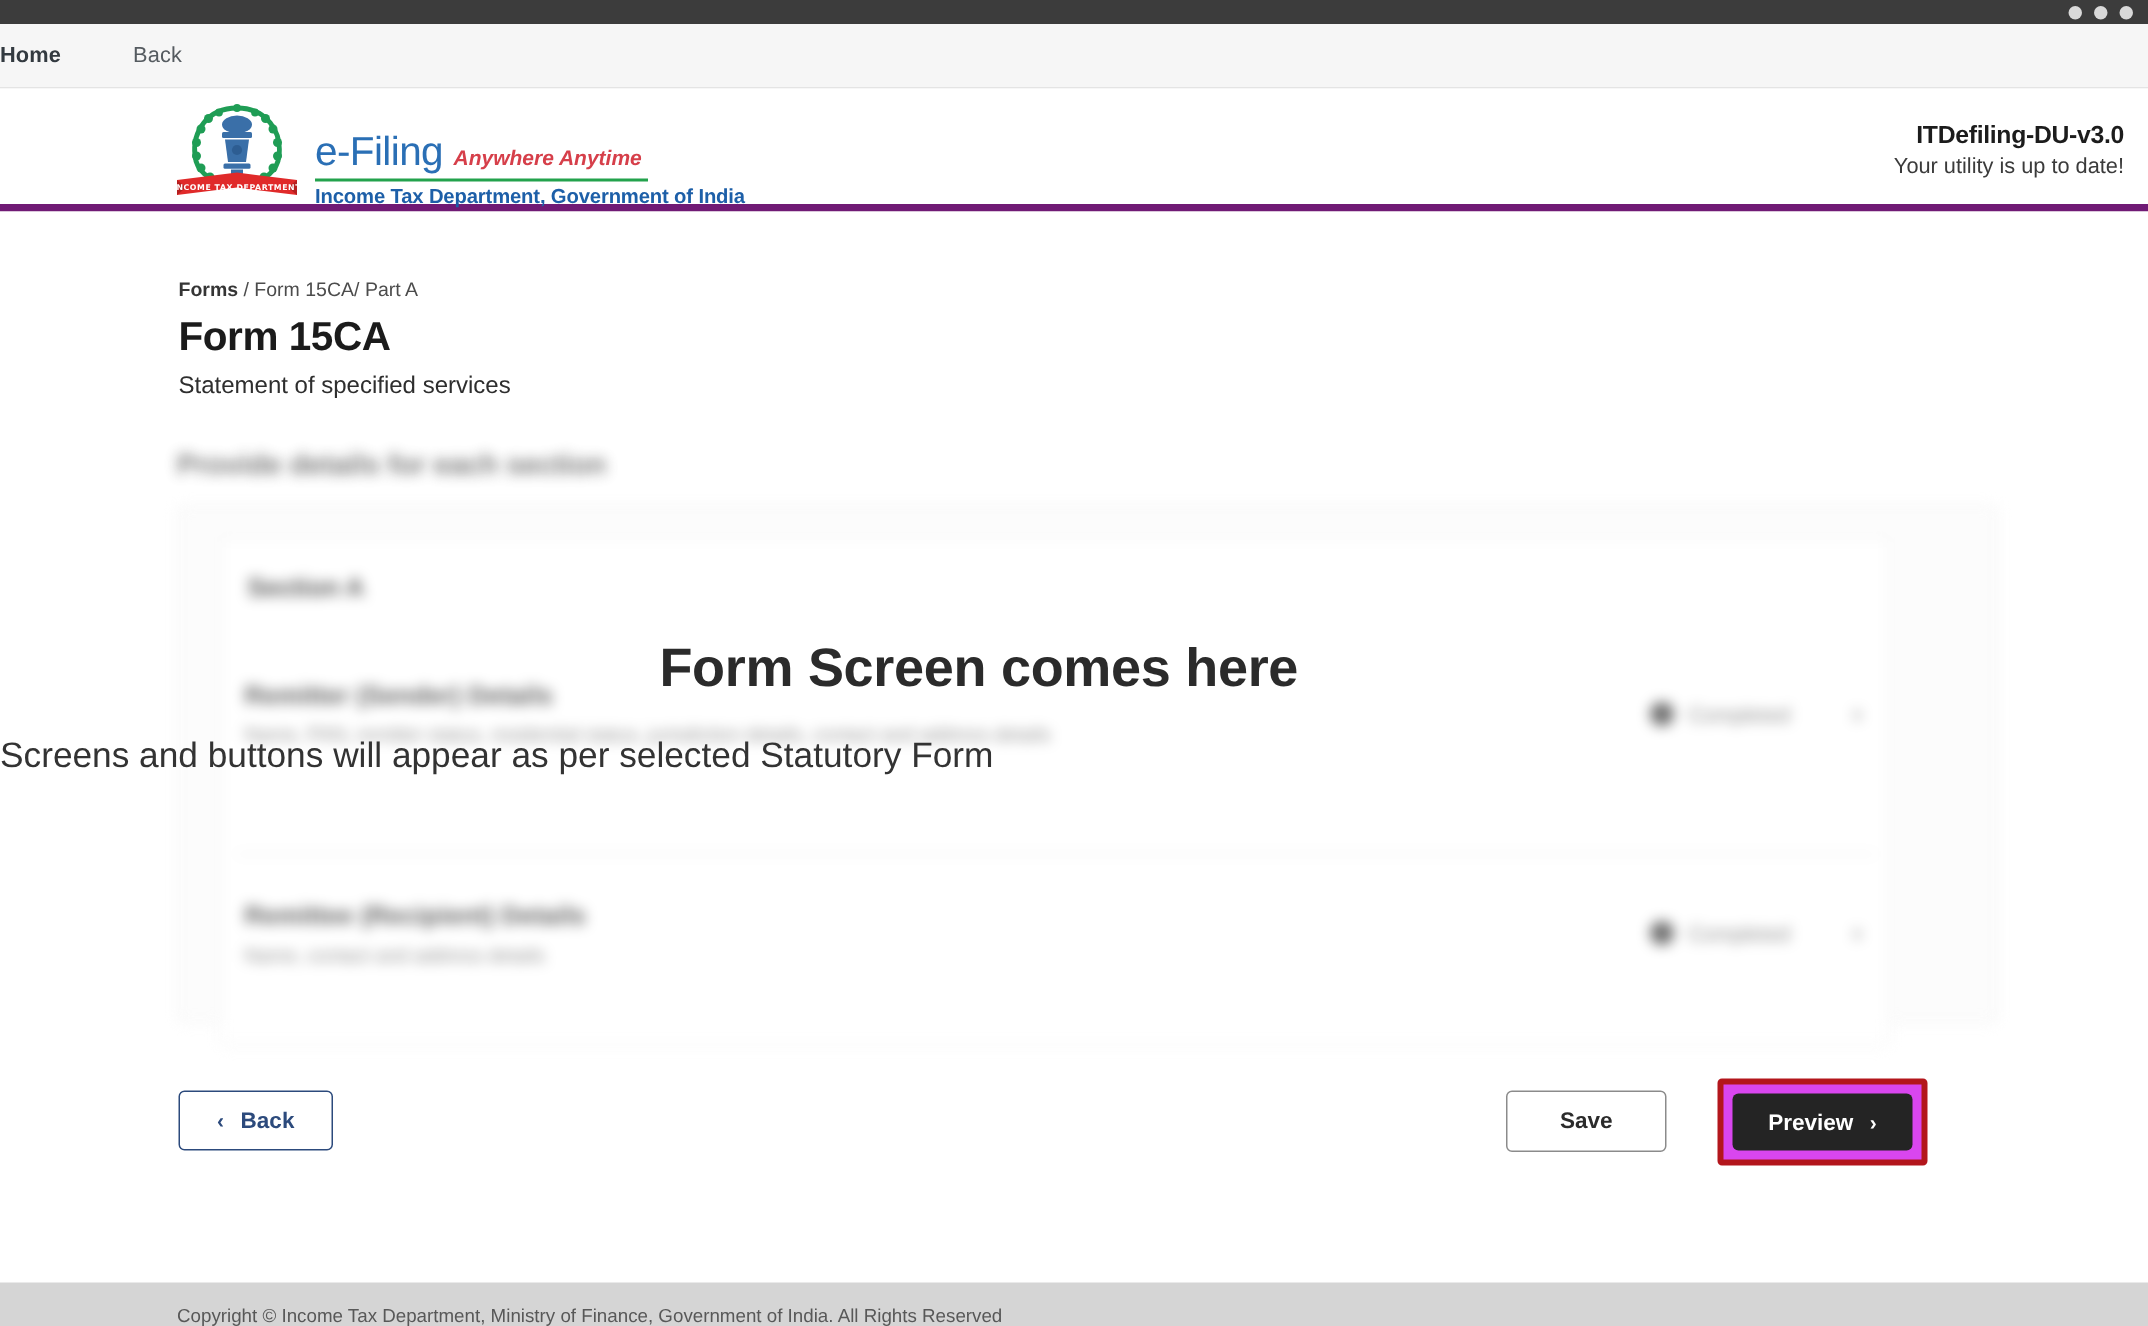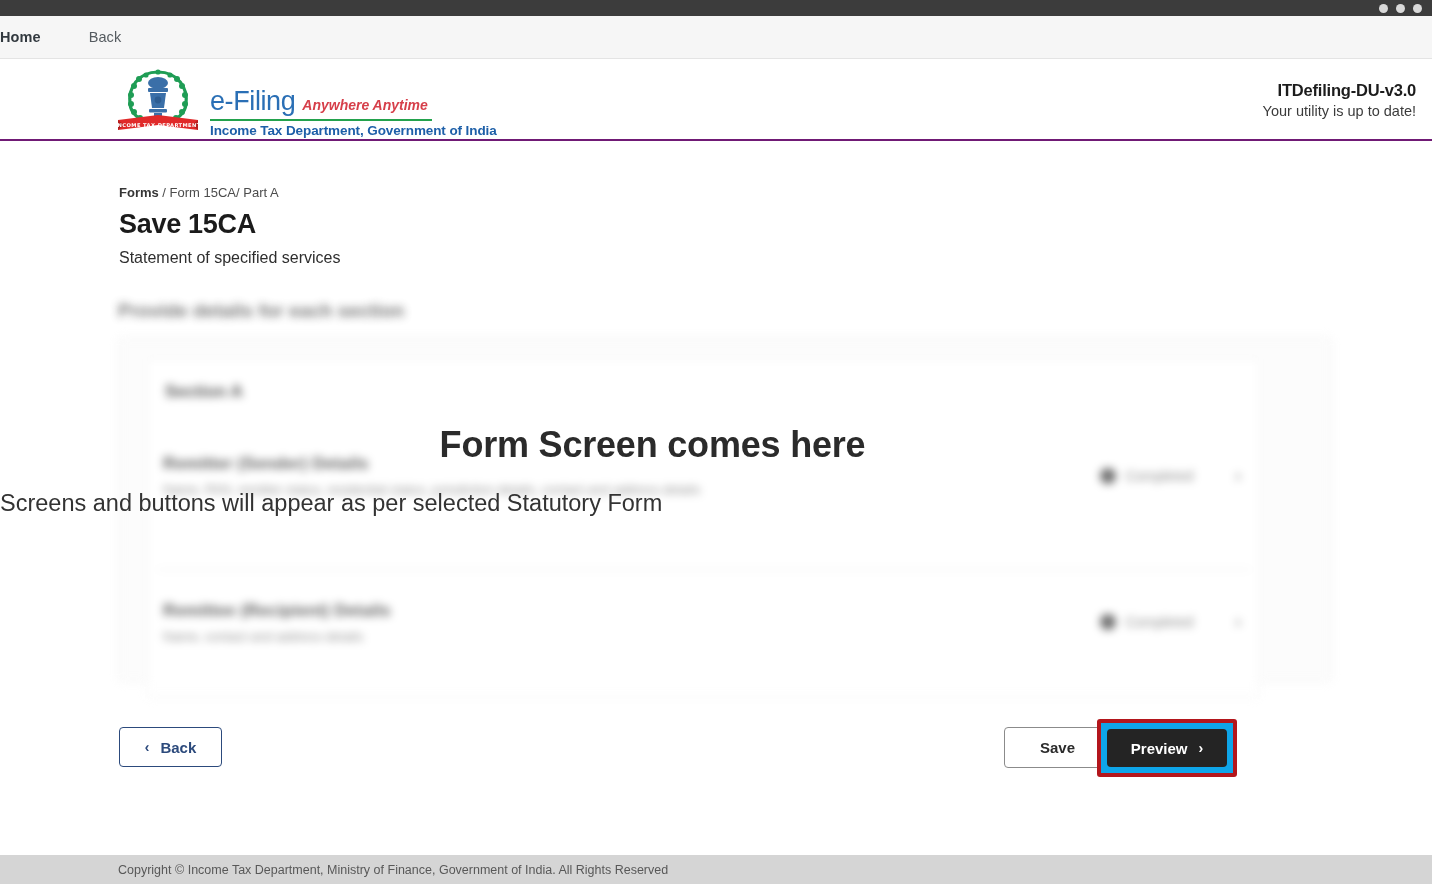--- a/index.html
+++ b/index.html
@@ -61,21 +61,21 @@
   }
   .nav-link.active { color: #333a40; font-weight: 600; }
 
   
   .brandbar {
     position: absolute;
     top: 59px; left: 0;
     width: 1432px;
     height: 82px;
     background: #ffffff;
-    border-bottom: 2px solid #701a75;
+    border-bottom: 5px solid #701a75;
   }
 
   .brand {
     position: absolute;
     left: 112px; top: 3px;
     display: flex;
     align-items: center;
   }
 
   .emblem { width: 92px; height: 72px; flex: none; }
@@ -295,25 +295,25 @@
     left: 1004px; top: 586px;
     width: 107px; height: 41px;
     background: #ffffff;
     border: 1px solid #8b8b8b;
     color: #2b2b2b;
     font-weight: bold;
   }
 
   .preview-wrap {
     position: absolute;
-    left: 1097px; top: 578px;
+    left: 1145px; top: 578px;
     width: 140px; height: 58px;
     border: 4px solid #b3161c;
     border-radius: 3px;
-    background: #0ea5e9;
+    background: #d946ef;
   }
   .btn-preview {
     position: absolute;
     left: 6px; top: 6px;
     width: 120px; height: 38px;
     background: #242424;
     border: none;
     border-radius: 4px;
     color: #ffffff;
     font-weight: bold;
@@ -327,21 +327,21 @@
   .btn-preview .ico { margin-left: 11px; font-size: 14px; font-weight: bold; }
 
   
   .footer {
     position: absolute;
     bottom: 0; left: 0;
     width: 1432px;
     height: 29px;
     background: #d5d5d5;
     display: flex;
-    align-items: center;
+    align-items: flex-end;
   }
   .footer-text {
     margin-left: 118px;
     font-size: 12.5px;
     color: #585858;
   }
 </style>
 </head>
 <body>
 
@@ -419,21 +419,21 @@
       <div class="version-sub">Your utility is up to date!</div>
     </div>
   </div>
 
   <div class="page">
 
     <div class="breadcrumb">
       <b>Forms</b><span> / Form 15CA/ Part A</span>
     </div>
 
-    <div class="page-title">Save 15CA</div>
+    <div class="page-title">Form 15CA</div>
     <div class="page-subtitle">Statement of specified services</div>
 
     <div class="blurred">
 
       <div class="section-heading">Provide details for each section</div>
 
       <div class="outer-card">
         <div class="inner-card">
           <div class="inner-title">Section A</div>
 

